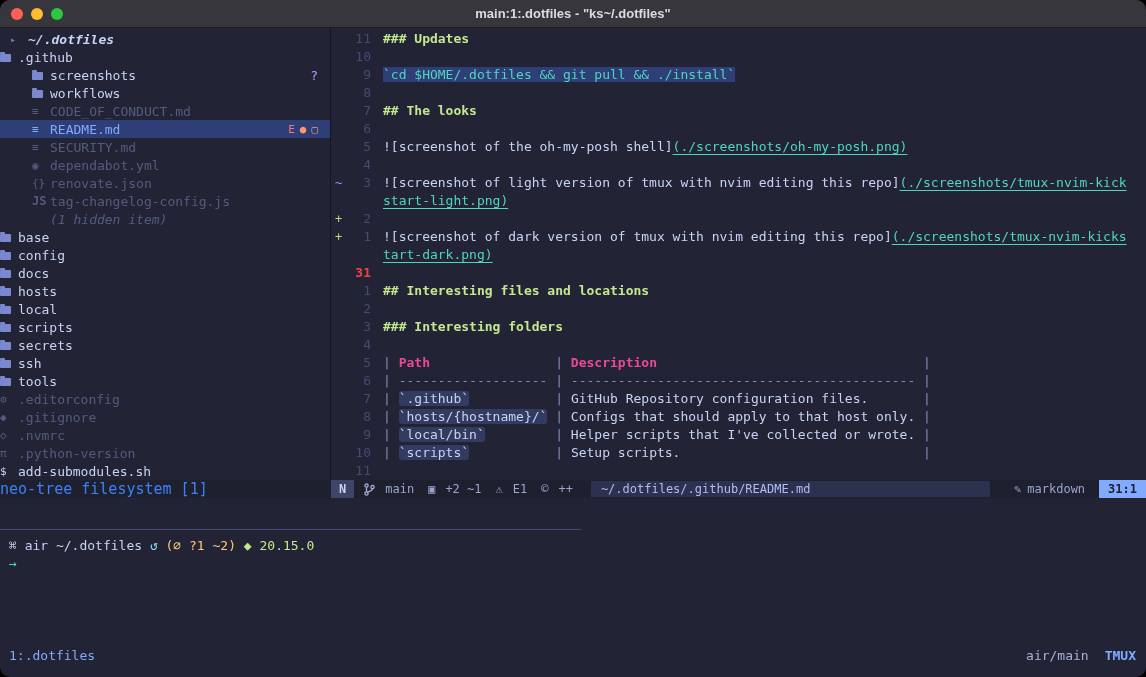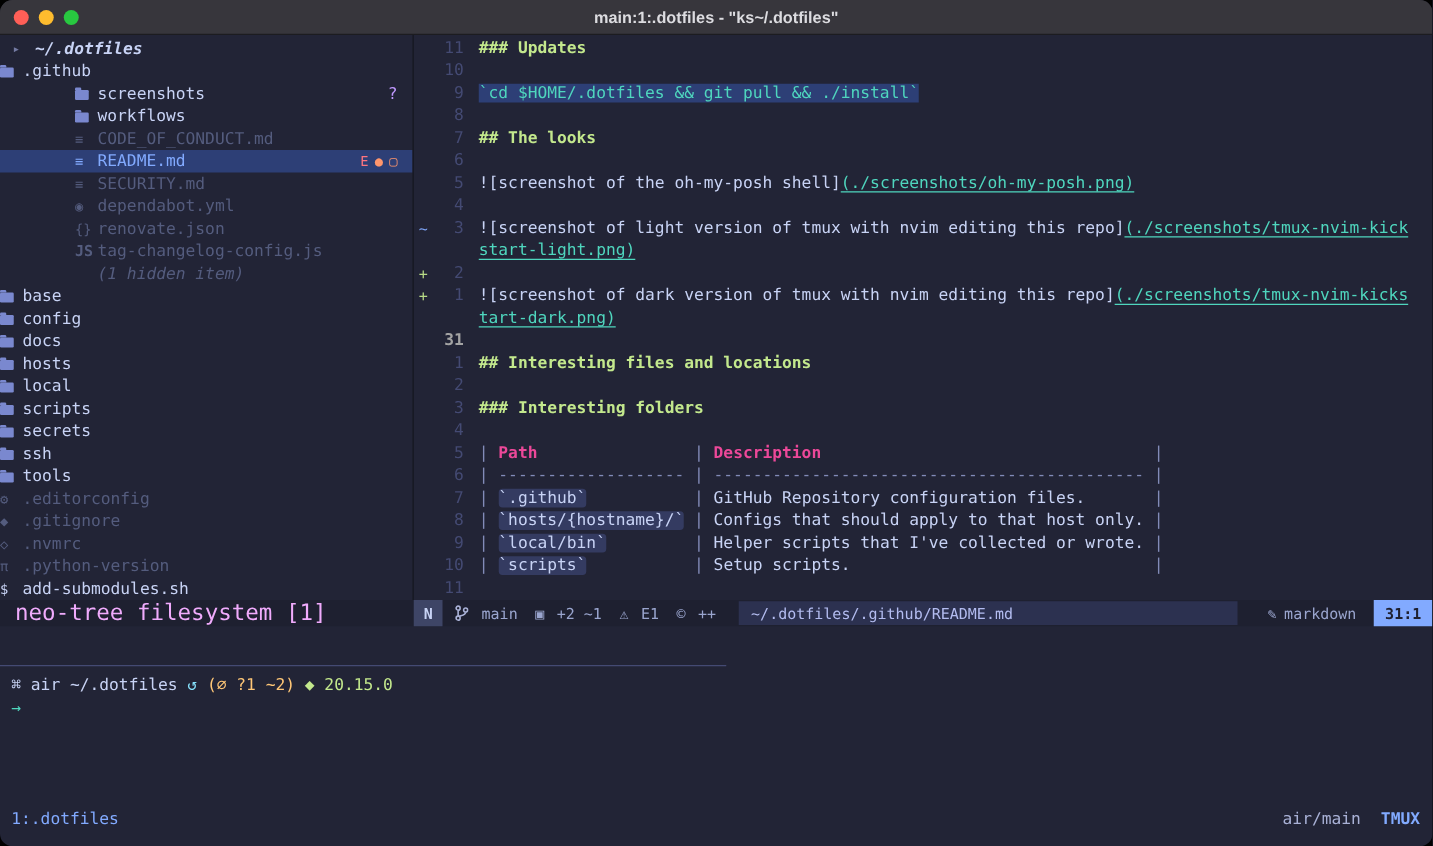--- a/index.html
+++ b/index.html
@@ -13,55 +13,55 @@
   .lights { display:flex; gap:8px; padding-left:11px; }
   .light { width:12px; height:12px; border-radius:50%; display:inline-block; }
   .light.red{background:#ff5f57}.light.yellow{background:#febc2e}.light.green{background:#28c840}
   .title { position:absolute; left:0; right:0; text-align:center; color:#dcdce0;
     font:700 13px "Liberation Sans", sans-serif; pointer-events:none; }
 
   
   .main { flex:0 0 452px; display:flex; overflow:hidden; font-size:13px; }
   .sidebar { flex:0 0 331px; width:331px; border-right:1px solid #15161f; padding-top:2px; overflow:hidden; }
   .tree-row { height:18px; display:flex; align-items:center; white-space:pre; color:#c8d3f5; padding-right:12px; }
-  .tree-row.d0{padding-left:10px}.tree-row.d1{}.tree-row.d2{padding-left:60px}
+  .tree-row.d0{padding-left:10px}.tree-row.d1{}.tree-row.d2{padding-left:32px}
   .tree-row.c-dim{color:#545c7e}
   .tree-row.c-root{font-style:italic;font-weight:700}
   .tree-row.c-hidden{color:#545c7e;font-style:italic}
   .tree-row.c-sel{background:#2d3f76;color:#82aaff}
   .ti { flex:0 0 18px; width:18px; font-size:11px; display:inline-flex; align-items:center; }
   .ig-expander{color:#737aa2;font-size:10px}
   .ig-js{font-size:12px;font-weight:700}
   .i-folder{position:relative;width:11px;height:8px;background:#7a88cf;border-radius:1px;margin-top:1px;display:inline-block;}
   .i-folder::before{content:"";position:absolute;top:-2px;left:0;width:5px;height:2px;background:#7a88cf;border-radius:1px 1px 0 0;}
   .badges{margin-left:auto;display:flex;gap:5px;font-size:11px;}
   .git-q{margin-left:auto;color:#c099ff;}
 
   
   .editor { flex:1; padding-top:2px; overflow:hidden; }
   .ed-row { height:18px; line-height:18px; display:flex; white-space:pre; }
   .ed-sign { flex:0 0 14px; padding-left:4px; font-size:12px; }
   .sign-chg{color:#7ca1f2}.sign-add{color:#b8db87}
   .ed-num { flex:0 0 26px; text-align:right; margin-right:12px; color:#444a73; }
-  .ed-num.cur { color:#a3a3a3; font-weight:700; }
+  .ed-num.cur { color:#ef4444; font-weight:700; }
   .ed-text span { display:inline; }
   .sg-h{color:#c3e88d;font-weight:700}
   .sg-t{color:#c8d3f5}
   .sg-ln{color:#4fd6be;text-decoration:underline;text-underline-offset:3px}
   .sg-cd{color:#4fd6be;background:#2d3f76}
   .sg-ic{color:#c8d3f5;background:#343b61;border-radius:3px}
   .sg-tp{color:#828bb8}
   .sg-th{color:#ec4899;font-weight:700}
   .cursor{display:inline-block;width:8px;height:15px;background:#b7c3f0;vertical-align:text-bottom;}
 
   
   .statusline { flex:0 0 18px; background:#1e2030; display:flex; align-items:stretch;
     font-size:12px; color:#9aa5ce; }
-  .nt-status { flex:0 0 331px; width:331px; display:flex; align-items:center; padding-left:12px;
-    color:#f0abfc; font-size:18px; }
+  .nt-status { flex:0 0 331px; width:331px; display:flex; align-items:center; padding-left:0;
+    color:#3b82f6; font-size:15px; }
   .sl-mode { background:#3e4566; color:#c8d3f5; font-weight:700; padding:0 8px;
     display:flex; align-items:center; margin-right:10px; }
   .sl-seg { display:flex; align-items:center; gap:10px; margin-right:14px; white-space:pre; }
   .sl-seg svg { display:block; }
   .sl-path { flex:1; background:#2c3150; color:#b3bcf0; display:flex; align-items:center;
     padding:0 10px; margin:1px 24px 1px 4px; overflow:hidden; white-space:nowrap; }
   .sl-ft { display:flex; align-items:center; gap:6px; margin-right:14px; }
   .sl-pos { background:#82aaff; color:#1e2030; font-weight:700; display:flex; align-items:center; padding:0 9px; }
 
   .cmdline { flex:0 0 16px; }

